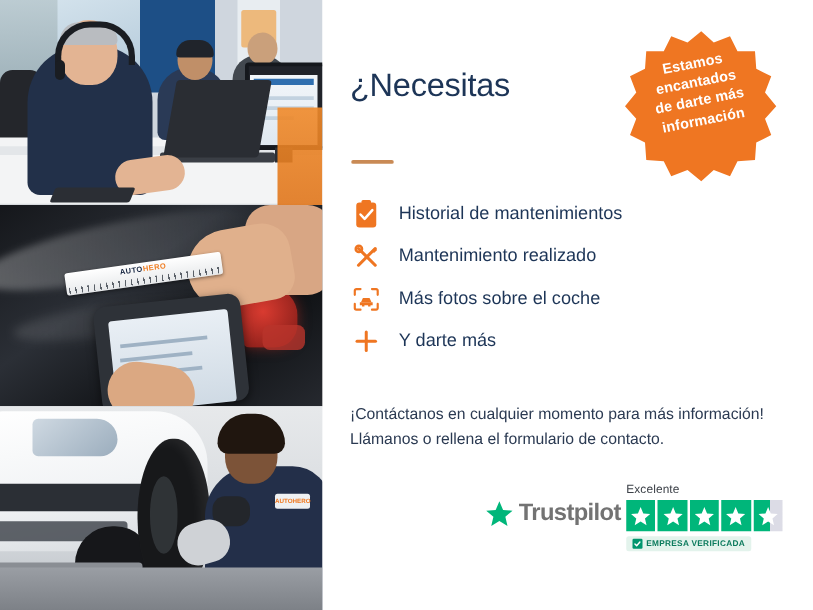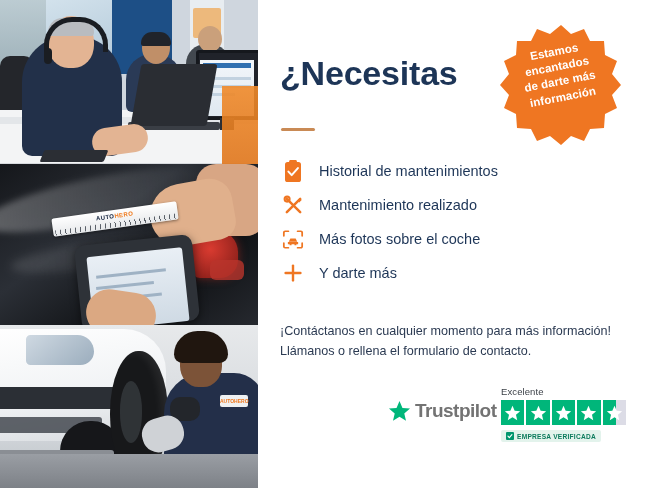--- a/index.html
+++ b/index.html
@@ -130,21 +130,21 @@
   .p3-bench{position:absolute;left:0;bottom:0;width:258px;height:34px;
     background:linear-gradient(180deg,#9a9ea4,#7d8187);}
   .p3-lift{position:absolute;left:-6px;bottom:24px;width:120px;height:14px;
     background:#8a8e94;border-radius:3px;}
   .p3-shelf{position:absolute;right:0;bottom:28px;width:86px;height:36px;background:#cfd3d8;}
 
   
   .content{position:relative;flex:1;height:488px;padding:0;background:#ffffff;}
 
   .headline{position:absolute;left:22px;top:52px;width:250px;
-    font-size:34px;line-height:1.24;font-weight:bold;color:#1d3557;letter-spacing:-.2px;}
+    font-size:26px;line-height:1.24;font-weight:normal;color:#1d3557;letter-spacing:-.2px;}
   .rule{position:absolute;left:23px;top:128px;width:34px;height:3px;
     background:#c98a55;border-radius:2px;}
 
   
   .badge{position:absolute;left:238px;top:22px;width:130px;height:130px;}
   .badge svg{position:absolute;left:0;top:0;}
   .badge-inner{position:absolute;left:0;top:0;width:130px;height:130px;
     display:flex;flex-direction:column;align-items:center;justify-content:flex-start;
     transform:rotate(-11deg);padding-top:22px;box-sizing:border-box;}
   .badge-headset{width:19px;height:15px;margin-bottom:3px;}

